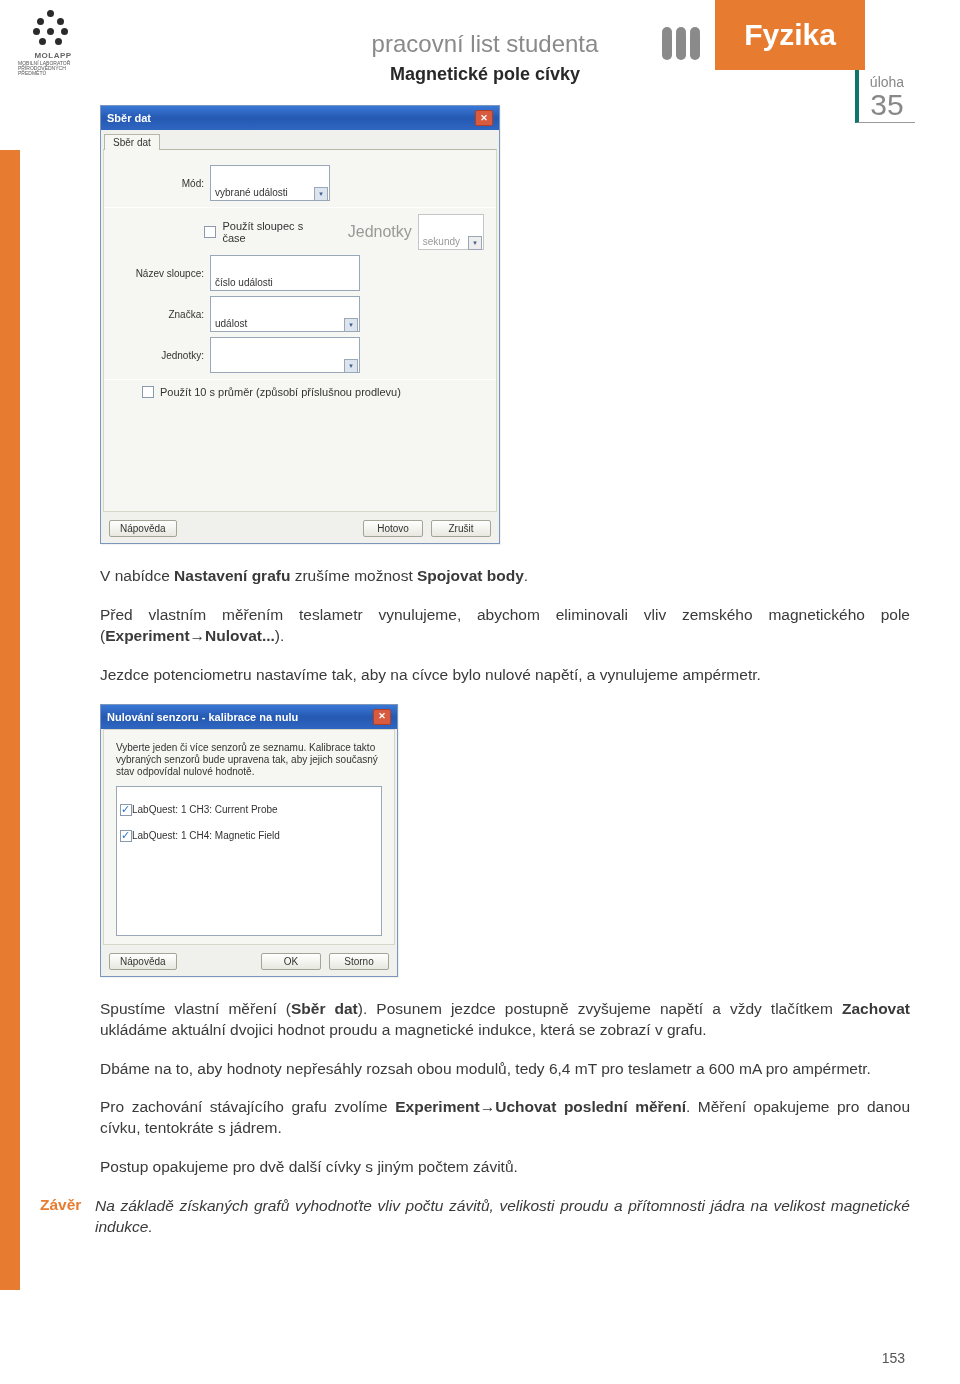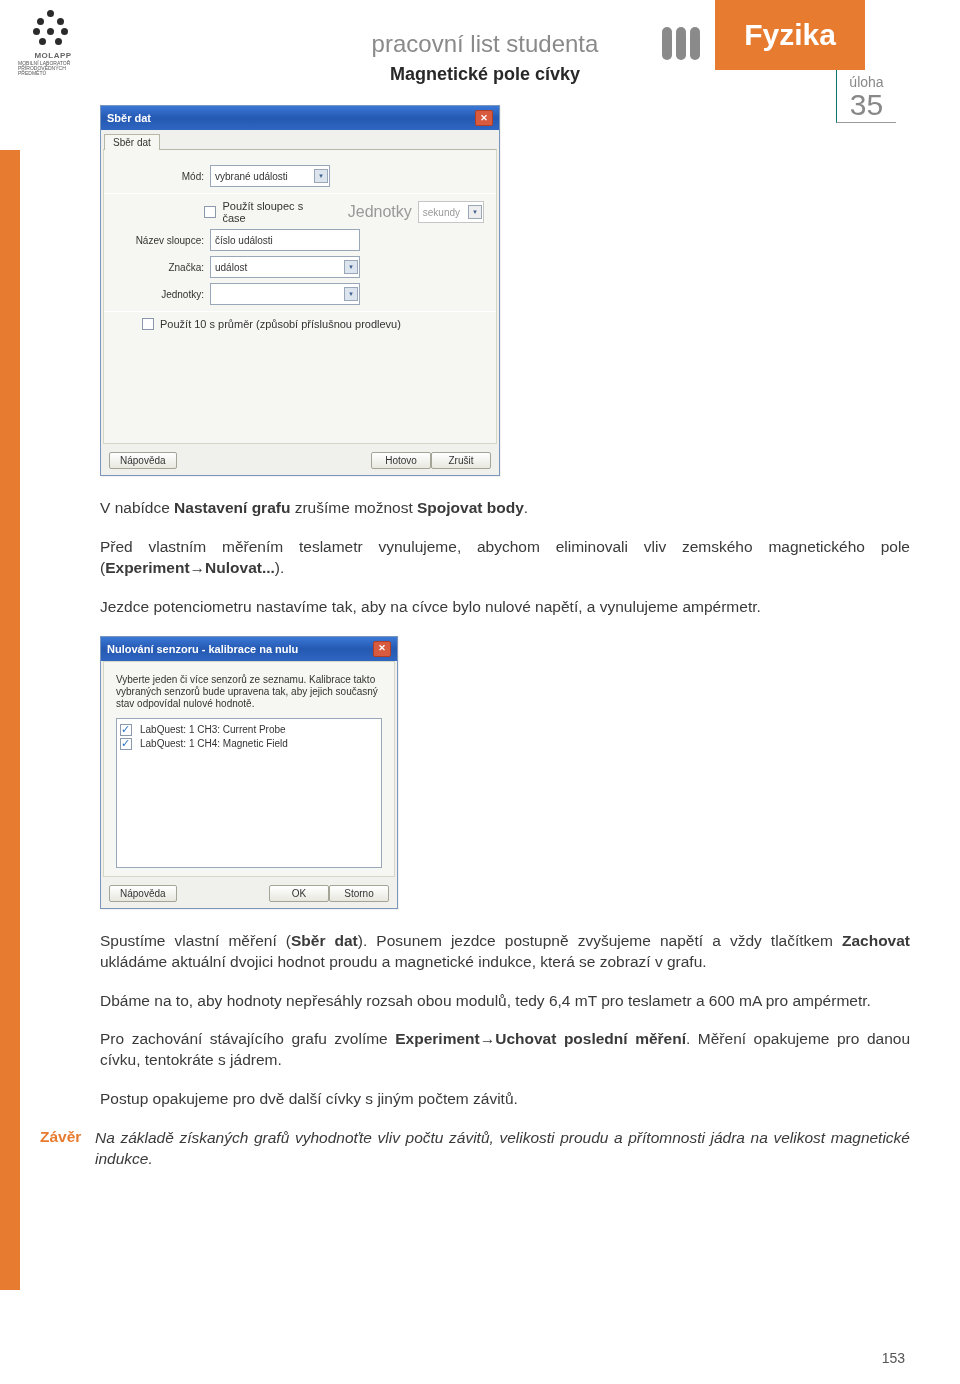--- a/index.html
+++ b/index.html
@@ -106,23 +106,23 @@
     color: #fff;
     display: flex;
     align-items: center;
     justify-content: center;
     font-size: 30px;
     font-weight: bold;
   }
   .task-box {
     position: absolute;
     top: 70px;
-    right: 64px;
+    right: 45px;
     width: 60px;
-    border-left: 1px solid #0f766e;
+    border-left: 4px solid #0f766e;
     border-bottom: 1px solid #999;
     text-align: center;
     padding: 4px 0 2px 0;
     color: #888;
   }
   .task-label { font-size: 14px; }
   .task-num { font-size: 30px; line-height: 1; }
 
   .vertical-bar {
     position: absolute;
@@ -185,56 +185,56 @@
     align-items: center;
     margin: 5px 0;
     gap: 6px;
   }
   .frow label.r { width: 88px; text-align: right; font-size: 10px; color:#333; }
   .frow .txt, .frow .sel {
     border: 1px solid #9aa7b8;
     background: #fff;
     font-size: 10px;
     padding: 2px 4px;
-    height: 22px;
-    display:flex;align-items:center;justify-content:space-between;
+    height: 36px;
+    display:flex;align-items:flex-end;justify-content:space-between;
   }
   .sel .arrow, .txt .arrow {
     width:14px;height:14px;background:#dce4ee;border:1px solid #9aa7b8;
     display:flex;align-items:center;justify-content:center;font-size:7px;color:#406090;
     margin:-3px -3px -3px 3px;
   }
   .chk {
     width:12px;height:12px;border:1px solid #8a9aac;background:#fff;display:inline-block;
     flex:none;position:relative;
   }
   .chk.on::after{content:"✓";position:absolute;top:-2px;left:0;font-size:11px;color:#2a74c7;}
   .disabled { color:#999; border-color:#c6c6c6 !important; }
   .disabled .arrow{background:#eee;}
   .spacer { flex:1; }
   .hr { height:1px; background:#d3d3c5; margin:6px -12px; border-bottom:1px solid #fff; }
   .win-dialog .btnbar {
     padding: 6px 8px;
     display: flex;
-    gap: 0;
+    gap: 8px;
     background:#f0f0ec;
   }
   .win-dialog .btn {
     border: 1px solid #a5a597;
     background: linear-gradient(#fff,#e8e8e0);
     padding: 2px 10px;
     border-radius: 2px;
     font-size: 10px;
     min-width: 60px;
     text-align:center;
   }
   .listbox {
     border:1px solid #9aa7b8;background:#fff;height:150px;padding:3px;font-size:10px;
   }
-  .listbox .li {display:flex;align-items:center;gap:8px;margin:2px 0;}
+  .listbox .li {display:flex;align-items:center;gap:0;margin:14px 0;}
   .descr {font-size:10px;margin:2px 0 8px 0;line-height:1.2;}
 
   
   .body-text p {
     margin: 0 0 18px 0;
     text-align: justify;
     line-height: 1.35;
     font-size: 15.5px;
     color: #3a3a3a;
   }

